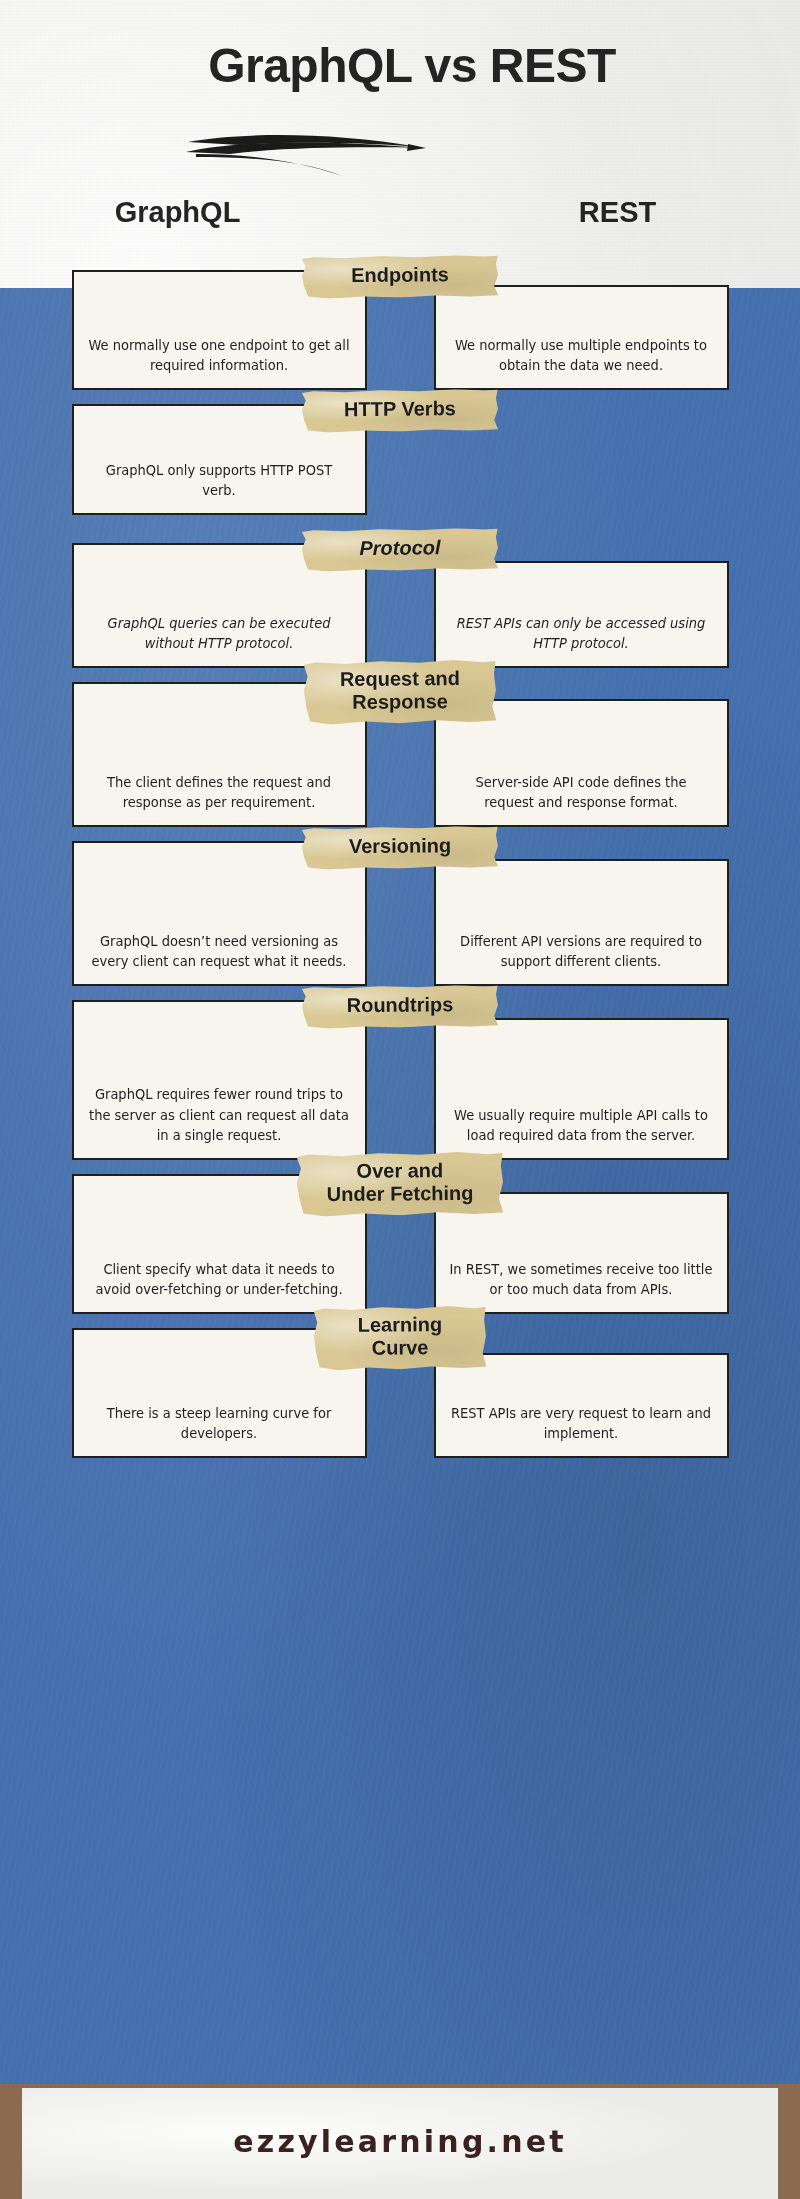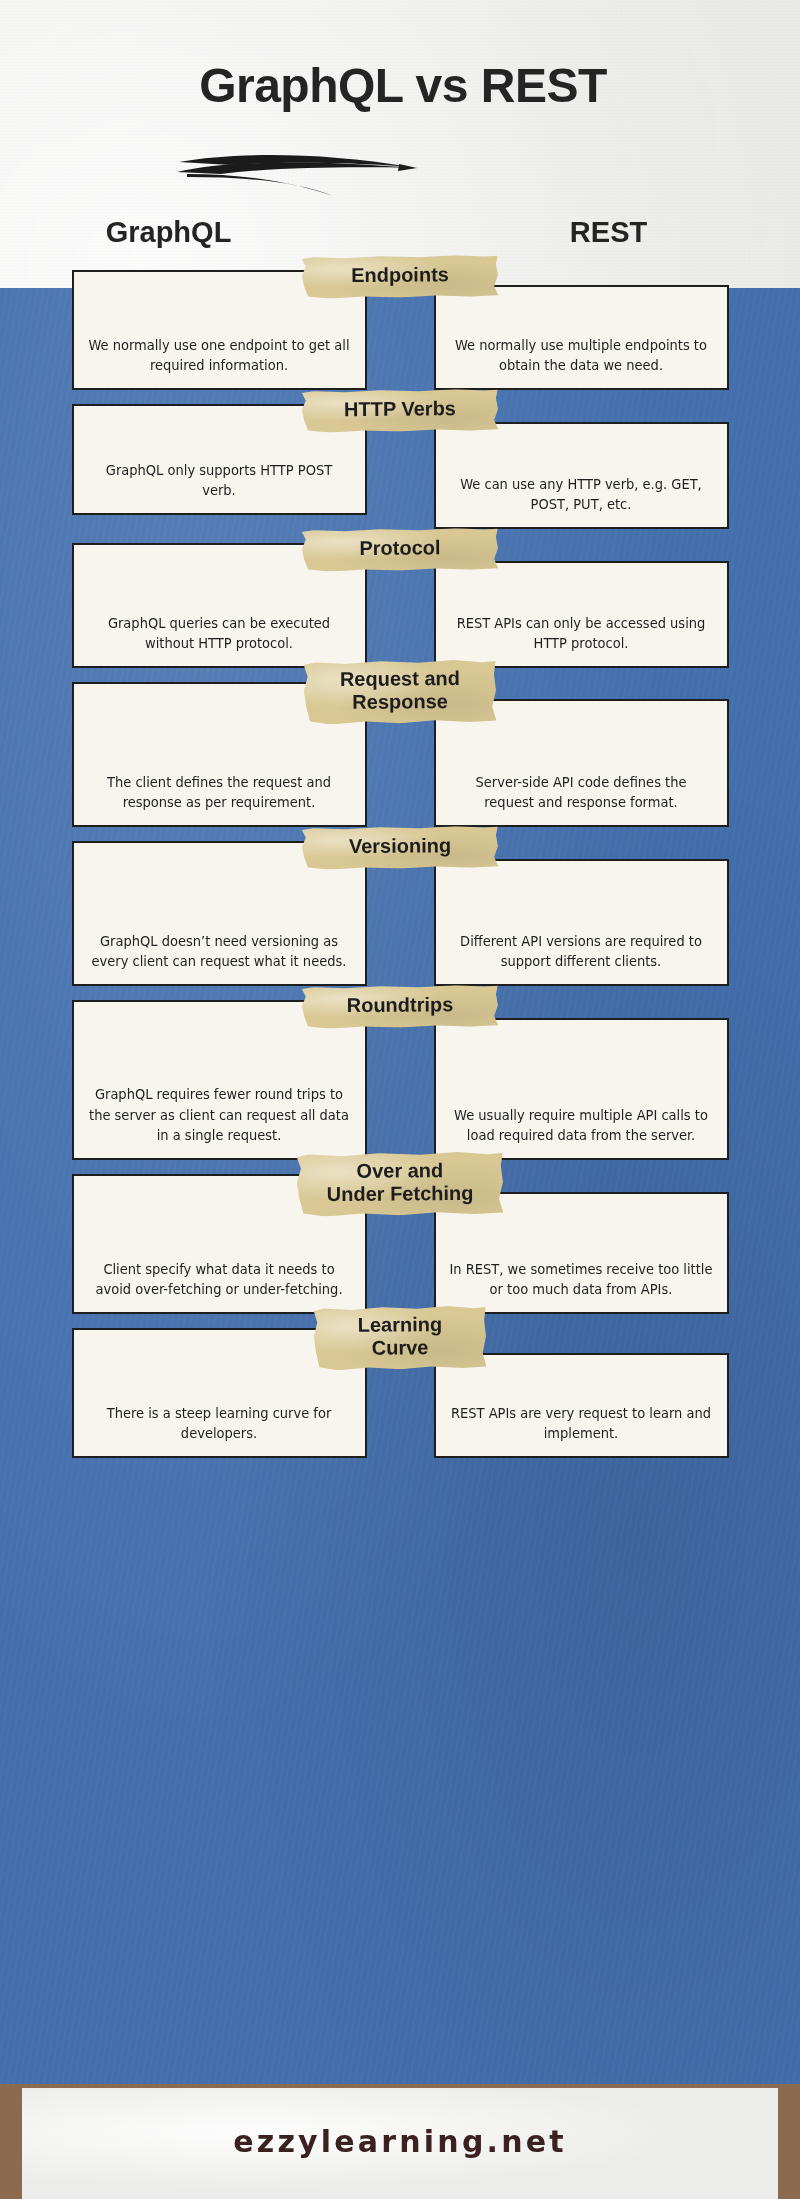--- a/index.html
+++ b/index.html
@@ -29,24 +29,23 @@
     pointer-events: none;
     opacity: .5;
     background-image:
       repeating-linear-gradient(0deg, rgba(0,0,0,0.018) 0px, rgba(0,0,0,0.018) 1px, rgba(255,255,255,0) 1px, rgba(255,255,255,0) 3px),
       repeating-linear-gradient(90deg, rgba(0,0,0,0.013) 0px, rgba(0,0,0,0.013) 1px, rgba(255,255,255,0) 1px, rgba(255,255,255,0) 4px);
   }
 
   
   .header {
     position: absolute;
-    top: 0; left: 3px;
+    top: 0; left: 12px;
     width: 656px;
     height: 288px;
-    margin-top: 20px;
   }
   .main-title {
     position: absolute;
     top: 38px;
     width: 800px;
     text-align: center;
     font-family: "Liberation Sans", sans-serif;
     font-weight: bold;
     font-size: 48px;
     letter-spacing: -0.5px;
@@ -232,26 +231,23 @@
       <div class="card" style="height:105px;align-self:flex-end;">
         <div class="card-text">We normally use multiple endpoints to obtain the data we need.</div>
       </div>
     </div>
 
     <div class="row" style="height:125px;">
       <div class="tape">HTTP Verbs</div>
       <div class="card" style="height:111px;">
         <div class="card-text">GraphQL only supports HTTP POST verb.</div>
       </div>
-      <div class="card" style="height:107px;align-self:flex-end;">
-        <div class="card-text">We can use any HTTP verb, e.g. GET, POST, PUT, etc.</div>
-      </div>
-    </div>
-
-    <div class="row" style="height:125px;">
+    </div>
+
+    <div class="row" style="height:125px;font-style:italic;">
       <div class="tape">Protocol</div>
       <div class="card" style="height:125px;">
         <div class="card-text">GraphQL queries can be executed without HTTP protocol.</div>
       </div>
       <div class="card" style="height:107px;align-self:flex-end;">
         <div class="card-text">REST APIs can only be accessed using HTTP protocol.</div>
       </div>
     </div>
 
     <div class="row" style="height:145px;">

